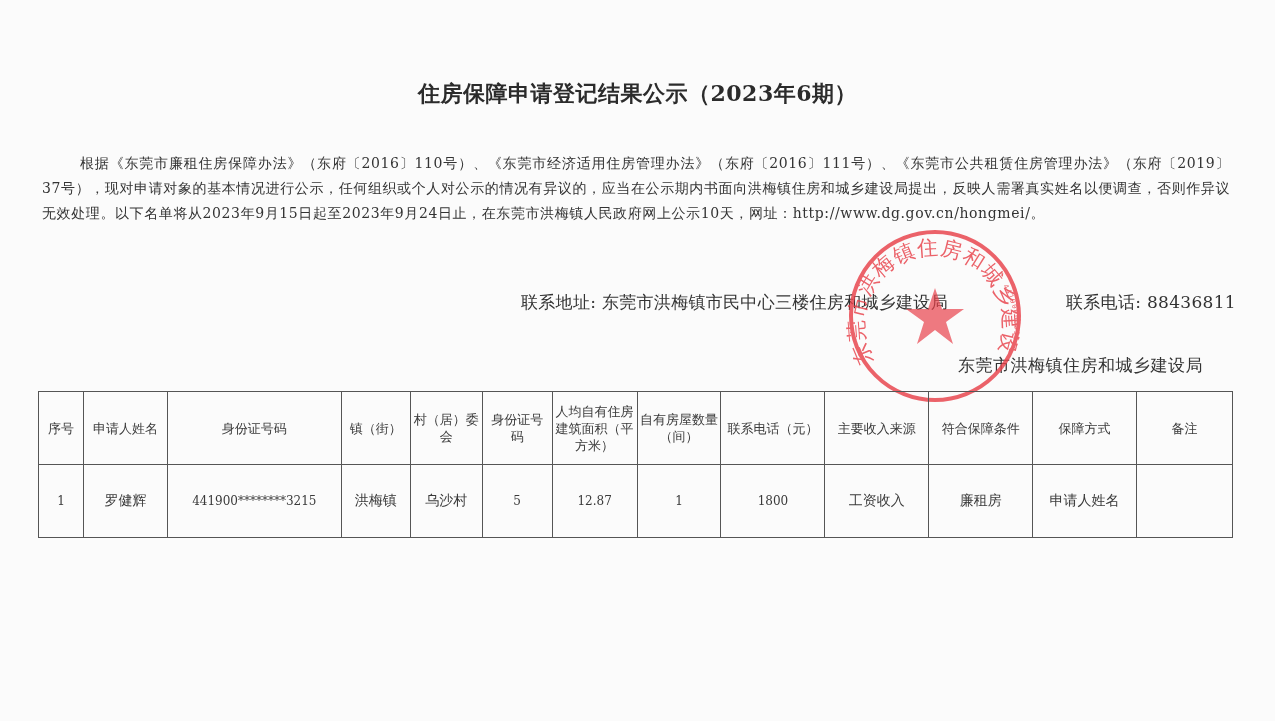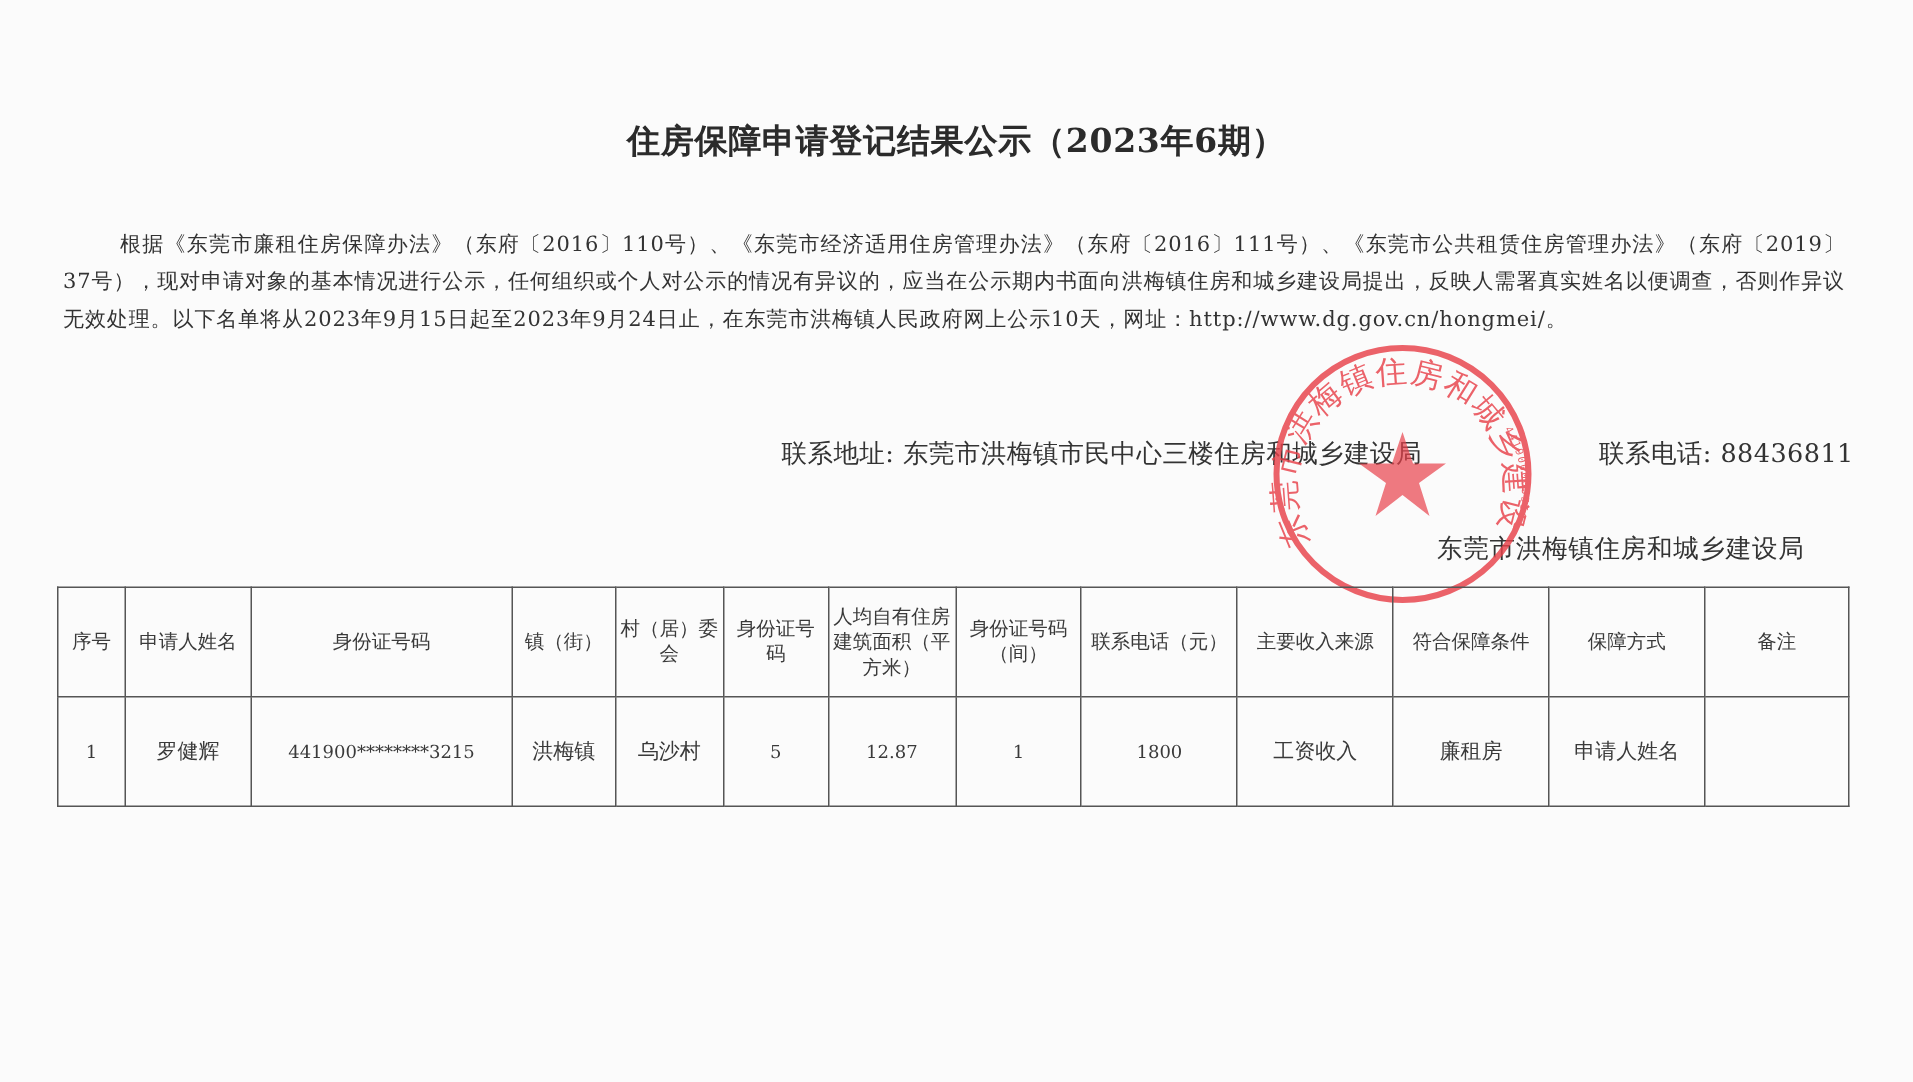--- a/index.html
+++ b/index.html
@@ -94,21 +94,21 @@
   </colgroup>
   <thead>
     <tr>
       <th>序号</th>
       <th>申请人姓名</th>
       <th>身份证号码</th>
       <th>镇（街）</th>
       <th>村（居）委会</th>
       <th>身份证号码</th>
       <th>人均自有住房建筑面积（平方米）</th>
-      <th>身份证号码（间）</th>
+      <th>自有房屋数量（间）</th>
       <th>联系电话（元）</th>
       <th>主要收入来源</th>
       <th>符合保障条件</th>
       <th>保障方式</th>
       <th>备注</th>
     </tr>
   </thead>
   <tbody>
     <tr>
       <td>1</td>

